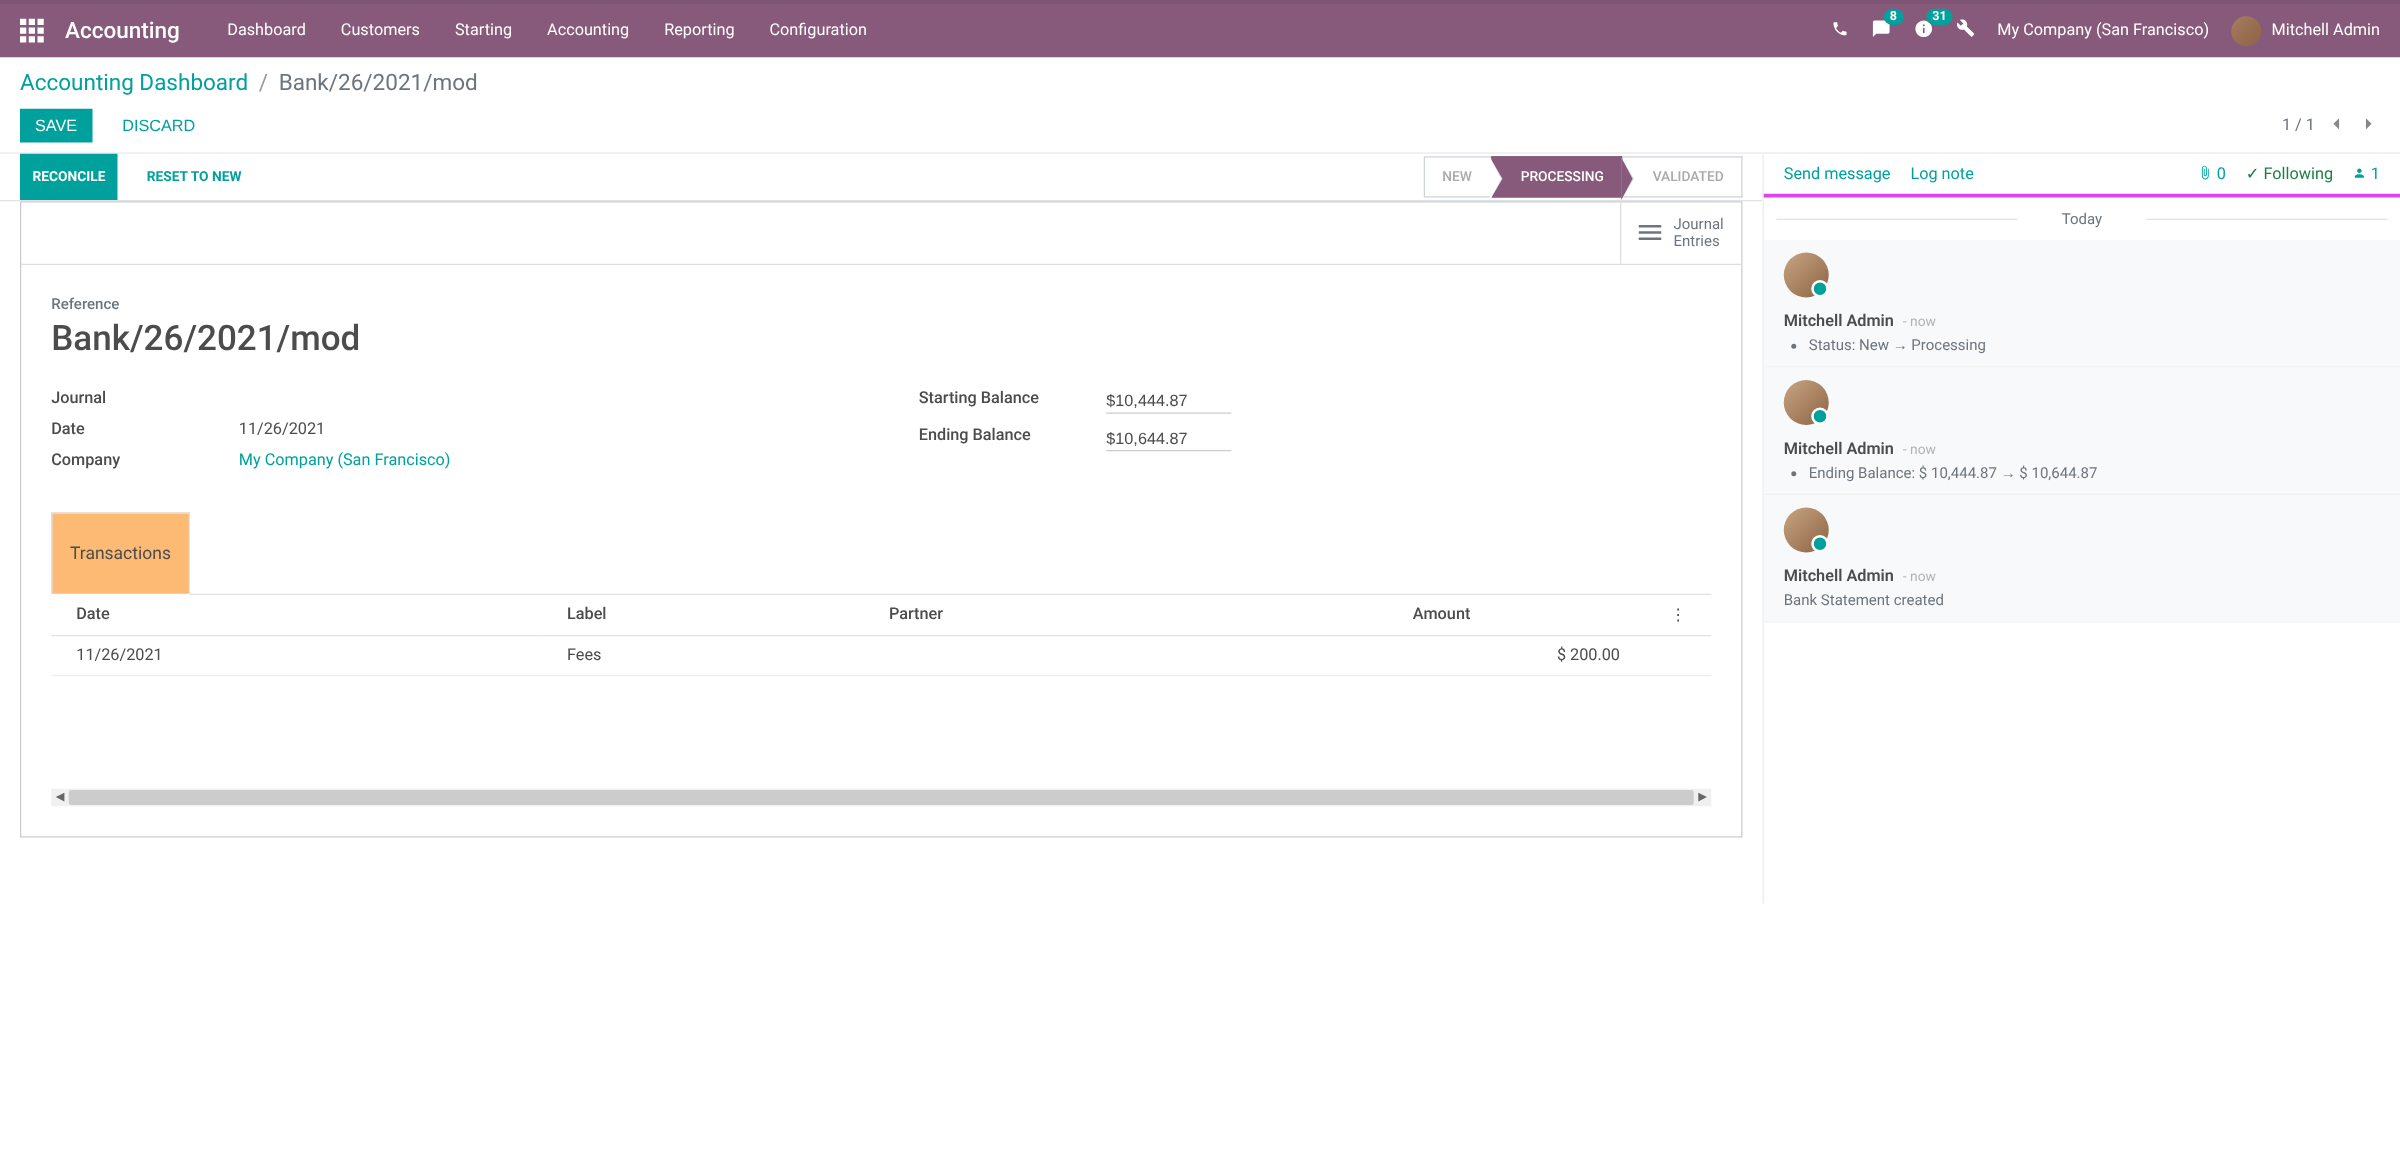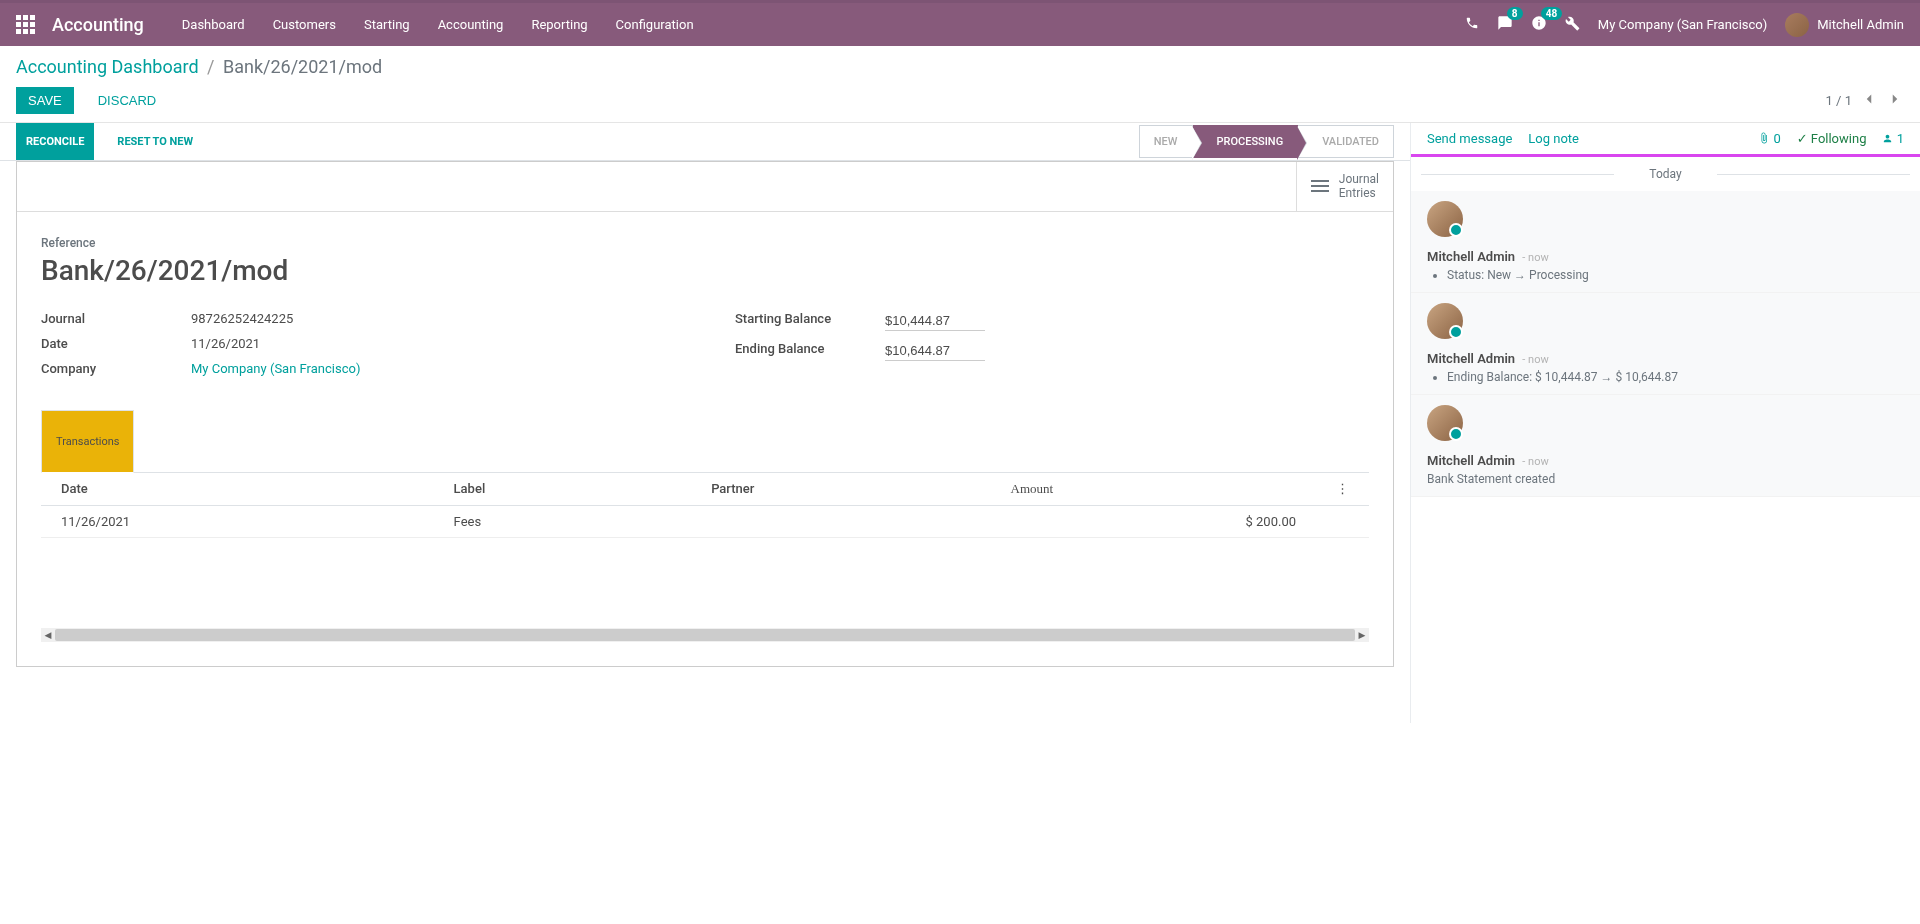--- a/index.html
+++ b/index.html
@@ -65,25 +65,25 @@
     
     .fields-grid { display: flex; gap: 60px; margin-bottom: 24px; }
     .fields-col { flex: 1; }
     .field-row { display: flex; margin-bottom: 10px; }
     .field-label { width: 150px; font-weight: 500; color: #4c4c4c; font-size: 13px; }
     .field-value { flex: 1; color: #4c4c4c; font-size: 13px; }
     .field-value a { color: #00a09d; text-decoration: none; }
     .field-input { border: none; border-bottom: 1px solid #ccc; font-size: 13px; padding: 2px 0; width: 100px; background: transparent; color: #4c4c4c; }
     
     .tabs { border-bottom: 1px solid #dee2e6; margin-top: 16px; }
-    .tab { display: inline-block; padding: 24px 14px; border: 1px solid #dee2e6; border-bottom: 1px solid #fff; background: #eab308; margin-bottom: -1px; font-size: 11px; cursor: pointer; }
+    .tab { display: inline-block; padding: 24px 14px; border: 1px solid #dee2e6; border-bottom: 1px solid #fff; background: #fdba74; margin-bottom: -1px; font-size: 14px; cursor: pointer; }
     
     .trans-table { width: 100%; border-collapse: collapse; }
     .trans-table th { text-align: left; padding: 8px 20px; font-weight: 500; font-size: 13px; border-bottom: 1px solid #dee2e6; color: #4c4c4c; }
-    .trans-table th.right { text-align: left; font-family: Liberation Serif, serif; }
+    .trans-table th.right { text-align: center; }
     .trans-table td { padding: 8px 20px; font-size: 13px; border-bottom: 1px solid #eee; }
     .trans-table td.right { text-align: right; }
     .th-menu { width: 20px; text-align: center; color: #aaa; cursor: pointer; }
     
     .table-scroll-wrap { height: 70px; }
     .hscroll { margin-top: 20px; height: 14px; background: #f0f0f0; position: relative; display: flex; align-items: center; }
     .hscroll .arrow { width: 14px; font-size: 9px; color: #666; text-align: center; cursor: pointer; }
     .hscroll .track { flex: 1; background: #ccc; height: 12px; border-radius: 2px; }
     .summary-value { font-size: 20px; font-weight: 500; color: #4c4c4c; }
     .summary-wrap { border-top: 1px solid #ccc; padding-top: 14px; display: flex; justify-content: flex-end; align-items: baseline; gap: 30px; margin-top: 30px; width: 240px; margin-left: auto; }
@@ -148,21 +148,21 @@
     <div class="nav-icon">
       <svg width="16" height="16" viewBox="0 0 24 24" fill="#fff">
           <path d="M20 2H4c-1.1 0-2 .9-2 2v18l4-4h14c1.1 0 2-.9 2-2V4c0-1.1-.9-2-2-2z"></path>
         </svg>
       <span class="badge">8</span>
     </div>
     <div class="nav-icon">
       <svg width="16" height="16" viewBox="0 0 24 24" fill="#fff">
           <path d="M12 2C6.5 2 2 6.5 2 12s4.5 10 10 10 10-4.5 10-10S17.5 2 12 2zm1 15h-2v-6h2v6zm0-8h-2V7h2v2z"></path>
         </svg>
-      <span class="badge">48</span>
+      <span class="badge">31</span>
     </div>
     <div class="nav-icon">
       <svg width="15" height="15" viewBox="0 0 24 24" fill="#fff">
           <path d="M22.7 19l-9.1-9.1c.9-2.3.4-5-1.5-6.9-2-2-5-2.4-7.4-1.3L9 6 6 9 1.6 4.7C.4 7.1.9 10.1 2.9 12.1c1.9 1.9 4.6 2.4 6.9 1.5l9.1 9.1c.4.4 1 .4 1.4 0l2.3-2.3c.5-.4.5-1.1.1-1.4z"></path>
         </svg>
     </div>
     <div class="company-name">My Company (San Francisco)</div>
     <div class="user-menu">
       <div class="avatar"></div>
       <span>Mitchell Admin</span>
@@ -225,21 +225,20 @@
       </div>
 
       <div class="sheet-body">
         <div class="ref-label">Reference</div>
         <div class="ref-value">Bank/26/2021/mod</div>
 
         <div class="fields-grid">
           <div class="fields-col">
             <div class="field-row">
               <div class="field-label">Journal</div>
-              <div class="field-value">98726252424225</div>
             </div>
             <div class="field-row">
               <div class="field-label">Date</div>
               <div class="field-value">11/26/2021</div>
             </div>
             <div class="field-row">
               <div class="field-label">Company</div>
               <div class="field-value"><a>My Company (San Francisco)</a></div>
             </div>
           </div>

